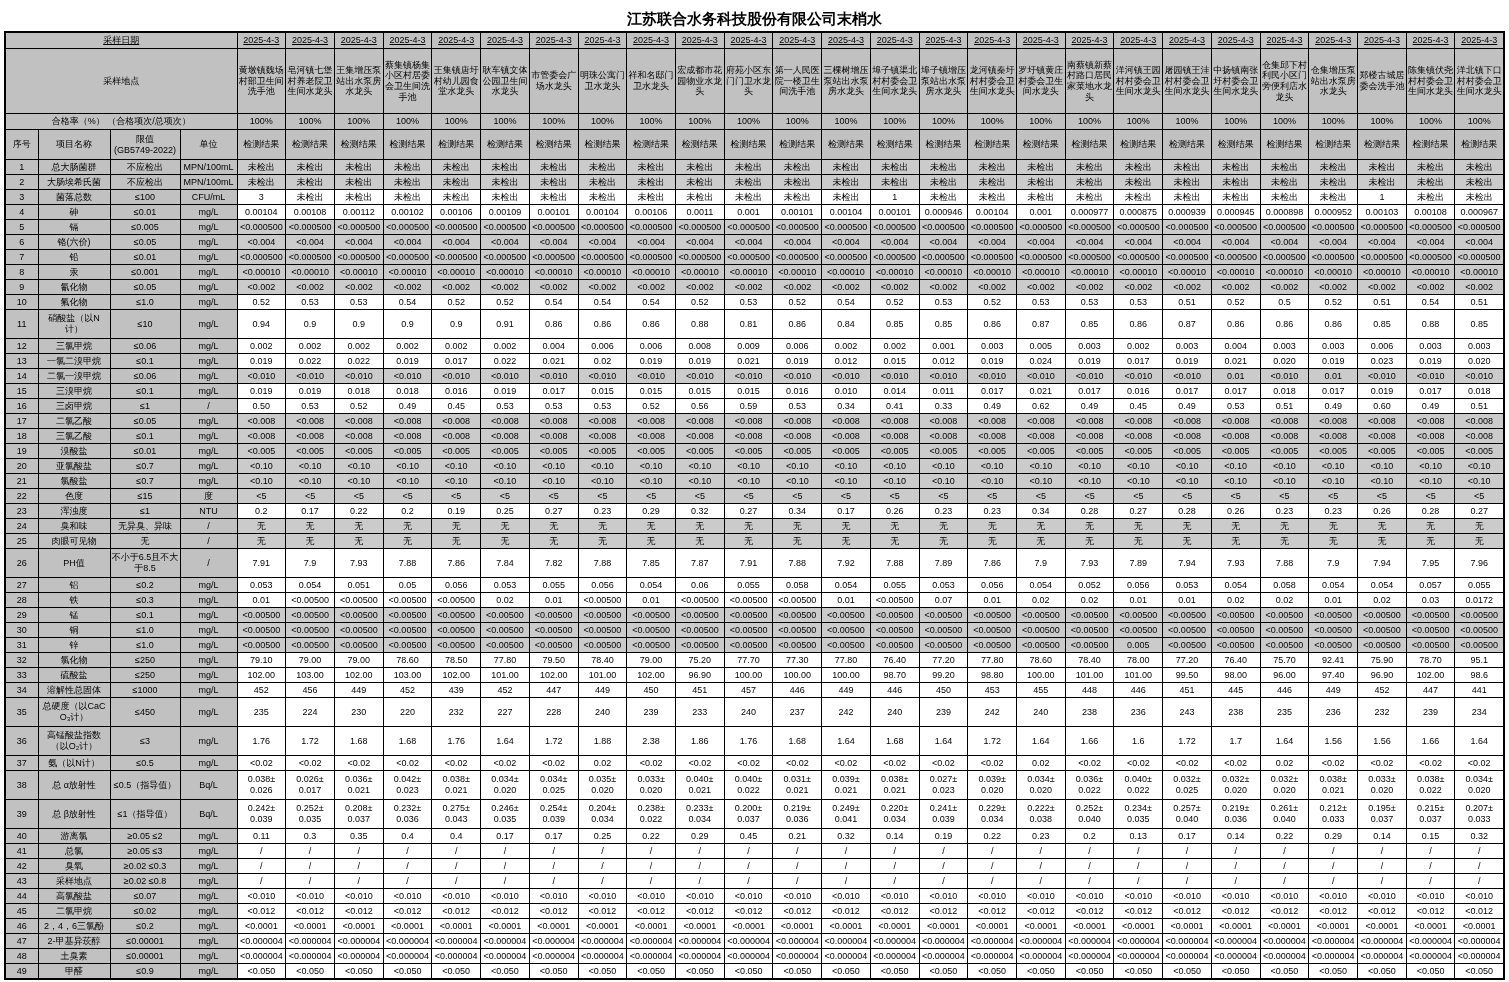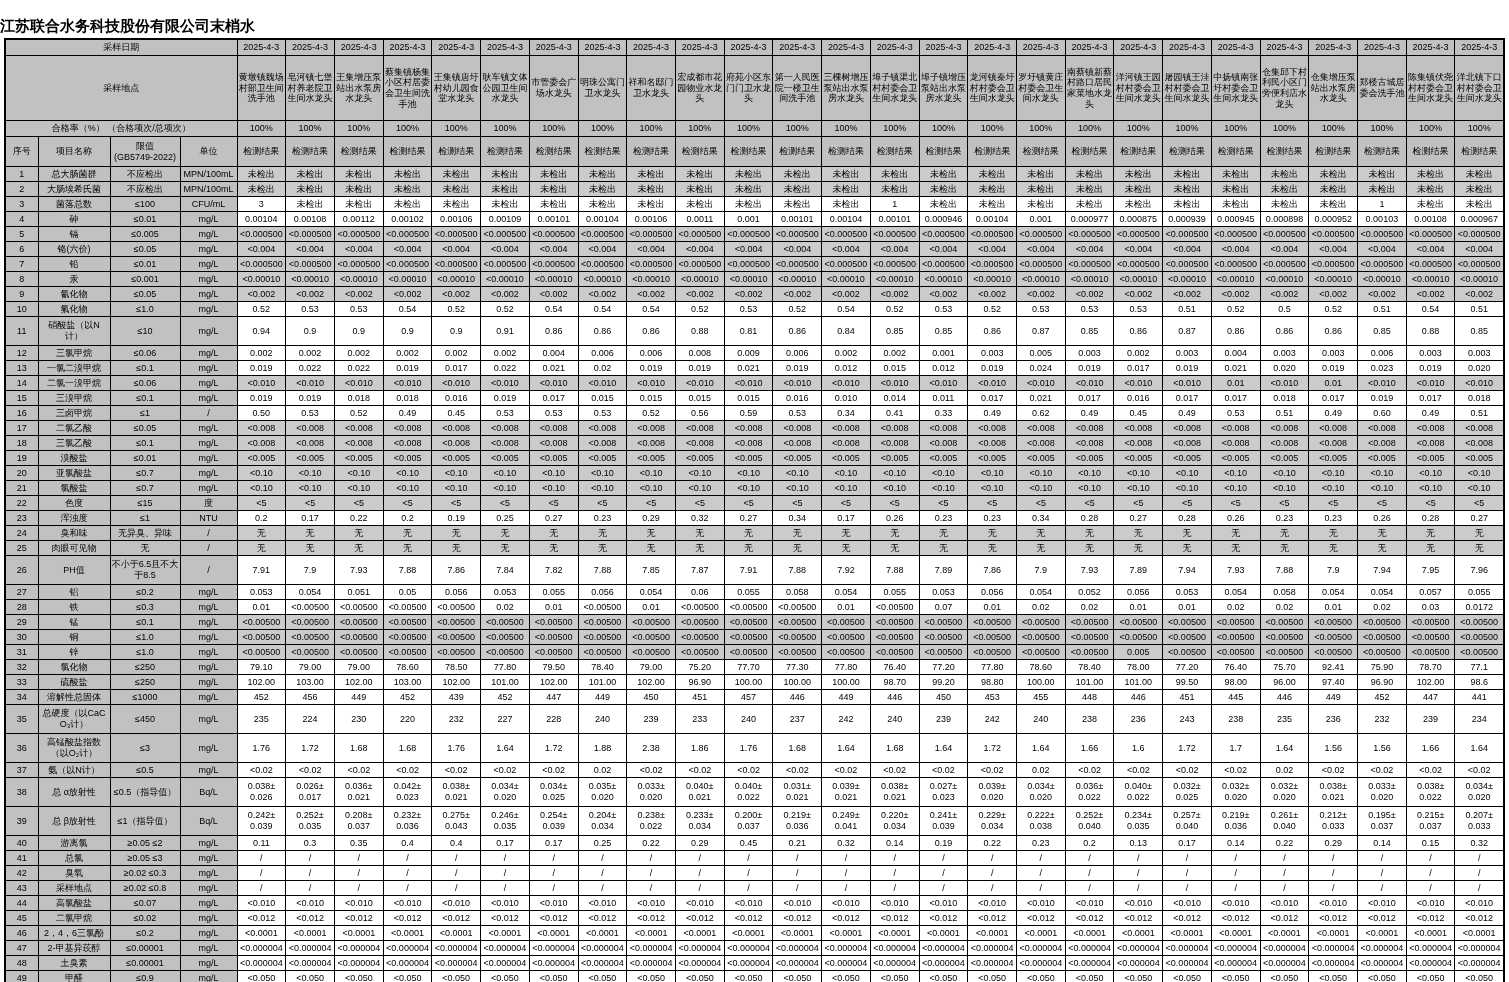--- a/index.html
+++ b/index.html
@@ -1,23 +1,23 @@
 <!DOCTYPE html>
 <html><head>
 <meta charset="utf-8">
 <style>
   html,body{margin:0;padding:0;background:#fff;}
   body{width:1509px;height:982px;font-family:"Liberation Sans","DejaVu Sans",sans-serif;color:#000;overflow:hidden;}
-  .titles{padding-top:15px;}
+  .titles{padding-top:8px;text-align:center;}
   .title{font-size:15px;font-weight:bold;line-height:21px;}
   table{border-collapse:collapse;table-layout:fixed;width:1501px;margin:2px 0 0 4px;border:2px solid #000;}
   td{border:1px solid #000;text-align:center;vertical-align:middle;font-size:9px;line-height:1.18;padding:0 1px;overflow:hidden;white-space:pre-line;word-break:break-all;}
   td.hdr{background:#c1c1c1;}
   td.shade{background:#cbcbcb;}
-  tr.row-date td{height:15px;}
+  tr.row-date td{height:15px;text-decoration:underline;}
   tr.row-loc td{height:64px;}
   tr.row-pass td{height:15px;margin-left:8px;}
   tr.row-cols td{height:29px;}
   tbody tr td{height:14px;}
   tbody tr.tall td{height:28px;}
 </style>
 </head>
 <body>
 
 <div class="titles">
@@ -1195,21 +1195,21 @@
         <td>77.80</td>
         <td>78.60</td>
         <td>78.40</td>
         <td>78.00</td>
         <td>77.20</td>
         <td>76.40</td>
         <td>75.70</td>
         <td>92.41</td>
         <td>75.90</td>
         <td>78.70</td>
-        <td>77.1</td>
+        <td>95.1</td>
       </tr>
       <tr>
         <td class="hdr">33</td>
         <td class="hdr">硫酸盐</td>
         <td class="hdr">≤250</td>
         <td class="hdr">mg/L</td>
         <td>102.00</td>
         <td>103.00</td>
         <td>102.00</td>
         <td>103.00</td>

